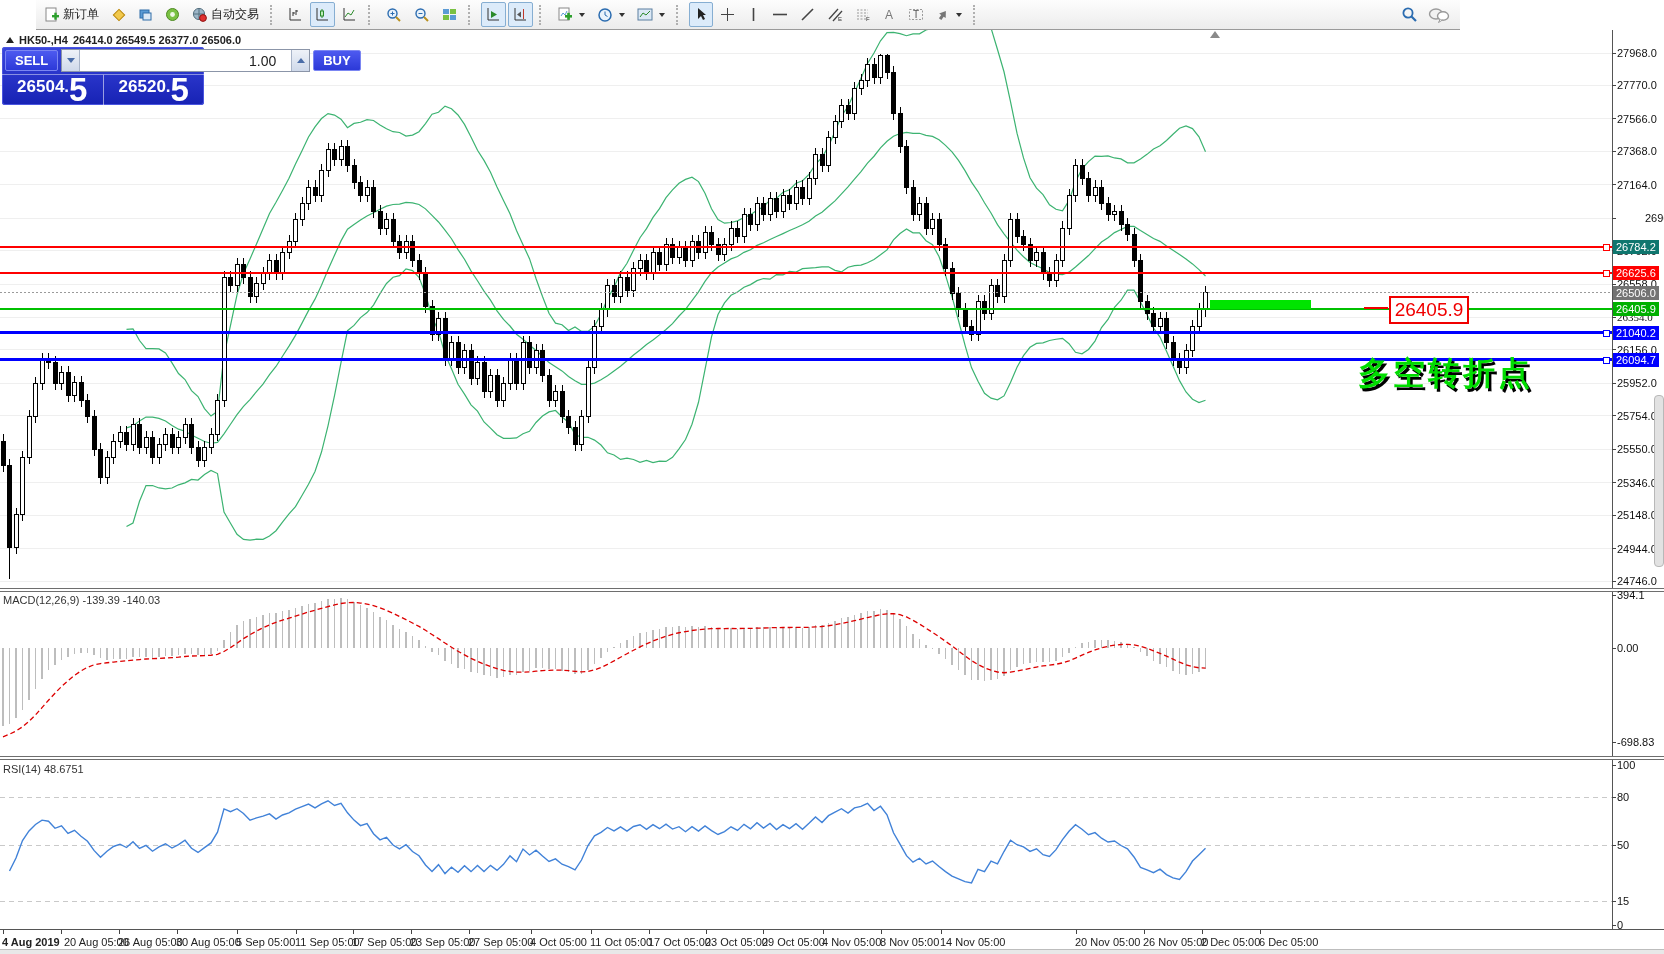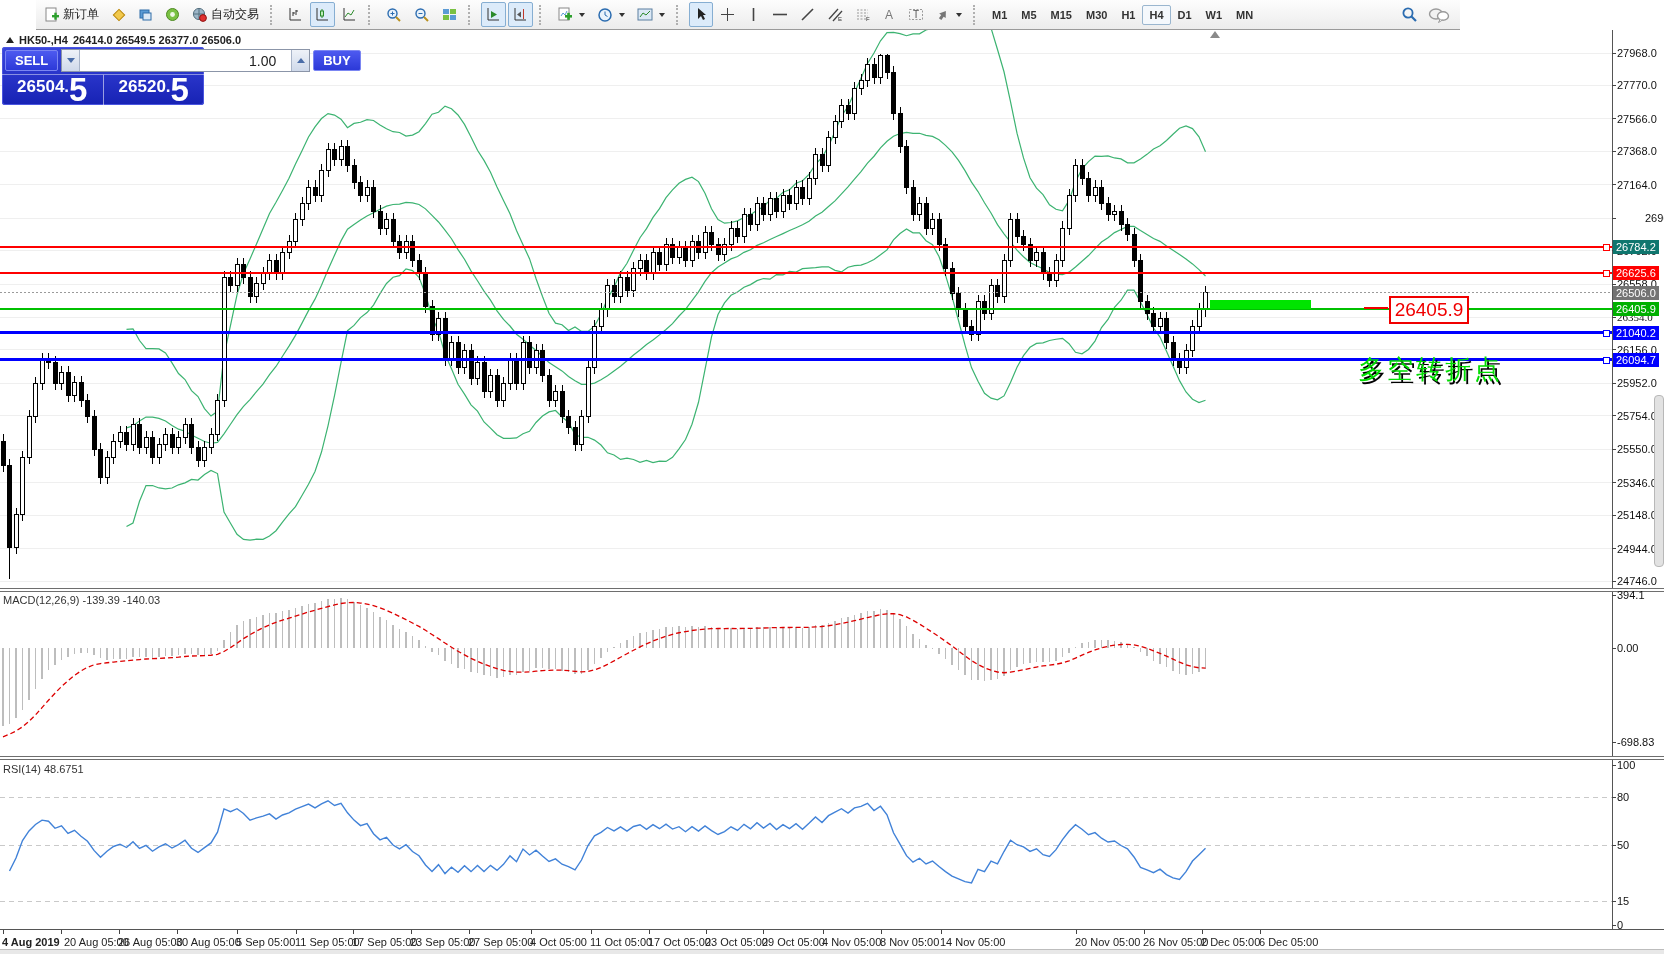--- a/index.html
+++ b/index.html
@@ -59,21 +59,21 @@
   .ocp-prices{position:absolute;left:0;top:27px;width:100%;height:31px;display:flex;}
   .ocp-price{flex:1;display:flex;align-items:flex-start;justify-content:center;padding-bottom:7px;
              border-top:1px solid rgba(255,255,255,.45);}
   .ocp-price.l{border-right:1px solid rgba(255,255,255,.55);}
   .p-main{font-size:17px;font-weight:bold;line-height:24px;}
   .p-big{font-size:33px;font-weight:bold;line-height:30px;}
   
   .callout{position:absolute;left:1389px;top:266px;width:76px;height:24px;line-height:23px;
            text-align:center;background:#fff;border:2px solid #f00000;color:#f00000;font-size:19px;}
   .callout-dash{position:absolute;left:1364px;top:277px;width:24px;height:2px;background:#f00000;}
-  .cn-note{position:absolute;left:1358px;top:322px;font-size:26px;font-weight:normal;color:#00dd00;
+  .cn-note{position:absolute;left:1358px;top:322px;font-size:32px;font-weight:bold;color:#00dd00;
            letter-spacing:3px;text-shadow:2.5px 2.5px 0 #000;white-space:nowrap;}
   .hl-bar{position:absolute;left:1210px;top:270px;width:101px;height:9px;background:#00e400;}
   .vscroll{position:absolute;left:1654px;top:365px;width:8px;height:170px;background:#e2e2e2;
            border:1px solid #b8b8b8;border-radius:4px;}
 </style>
 </head>
 <body>
 
 <div class="screen">
 
@@ -260,31 +260,20 @@
       </div>
       <div class="tbtn">
         <svg width="14" height="14">
           <polygon points="7,2 11,8 8.5,8 8.5,12 5.5,12 5.5,8 3,8" fill="#777" transform="rotate(35 7 7)"></polygon>
         </svg>
         <span class="caret"></span>
       </div>
     </div>
 
     <div class="grip"></div>
-    <div class="tgroup" id="tf-group">
-        <div class="tf">M1</div>
-        <div class="tf">M5</div>
-        <div class="tf">M15</div>
-        <div class="tf">M30</div>
-        <div class="tf">H1</div>
-        <div class="tf active">H4</div>
-        <div class="tf">D1</div>
-        <div class="tf">W1</div>
-        <div class="tf">MN</div>
-      </div>
 
     <div class="tright">
       <svg width="17" height="17">
         <circle cx="7" cy="7" r="4.6" fill="none" stroke="#2b6cb0" stroke-width="1.8"></circle>
         <line x1="10.5" y1="10.5" x2="15" y2="15" stroke="#2b6cb0" stroke-width="2.2"></line>
       </svg>
       <svg width="22" height="16">
         <ellipse cx="8" cy="7" rx="6.5" ry="5" fill="#f2f2f2" stroke="#9a9a9a" stroke-width="1.4"></ellipse>
         <ellipse cx="15" cy="9" rx="5.5" ry="4.3" fill="#fff" stroke="#9a9a9a" stroke-width="1.4"></ellipse>
         <path d="M12 12.5 L10.5 15.5 L14.5 13" fill="#fff" stroke="#9a9a9a"></path>

